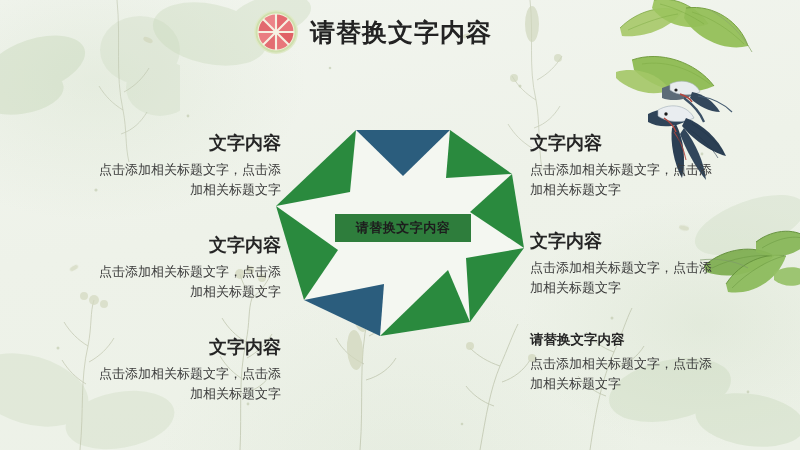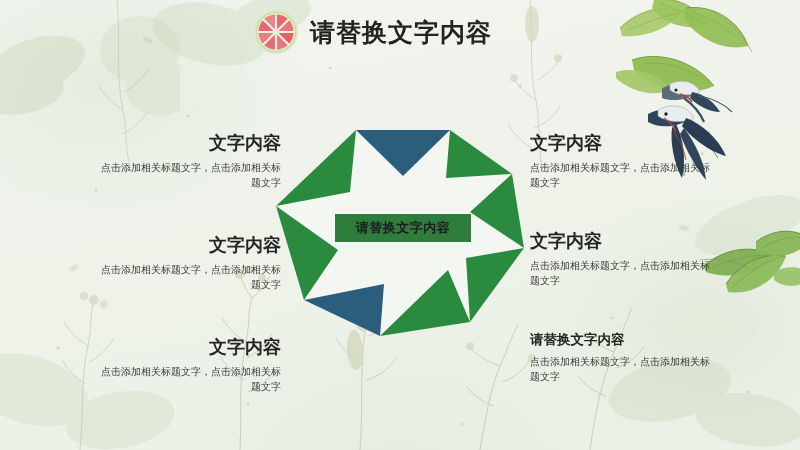--- a/index.html
+++ b/index.html
@@ -37,21 +37,21 @@
     position:absolute;left:335px;top:214px;width:136px;height:28px;
     background:#2e7d3c;display:flex;align-items:center;justify-content:center;
   }
   .center-badge span{
     color:#1d1d1d;font-size:13px;font-weight:bold;letter-spacing:0.5px;white-space:nowrap;
   }
 
   
   .tb{position:absolute;width:186px;}
   .tb .tb-head{font-size:18px;font-weight:bold;color:#252525;margin-bottom:5px;line-height:1.25;}
-  .tb .tb-body{font-size:10px;color:#3a3a3a;line-height:1.55;}
+  .tb .tb-body{font-size:13px;color:#3a3a3a;line-height:1.55;}
   .tb.right{text-align:left;}
   .tb.left{text-align:right;}
 
   .tb-l1{left:95px;top:132px;}
   .tb-l2{left:95px;top:234px;}
   .tb-l3{left:95px;top:336px;}
   .tb-r1{left:530px;top:132px;}
   .tb-r2{left:530px;top:230px;}
   .tb-r3{left:530px;top:332px;}
   .tb-r3 .tb-head{font-size:13.5px;}

